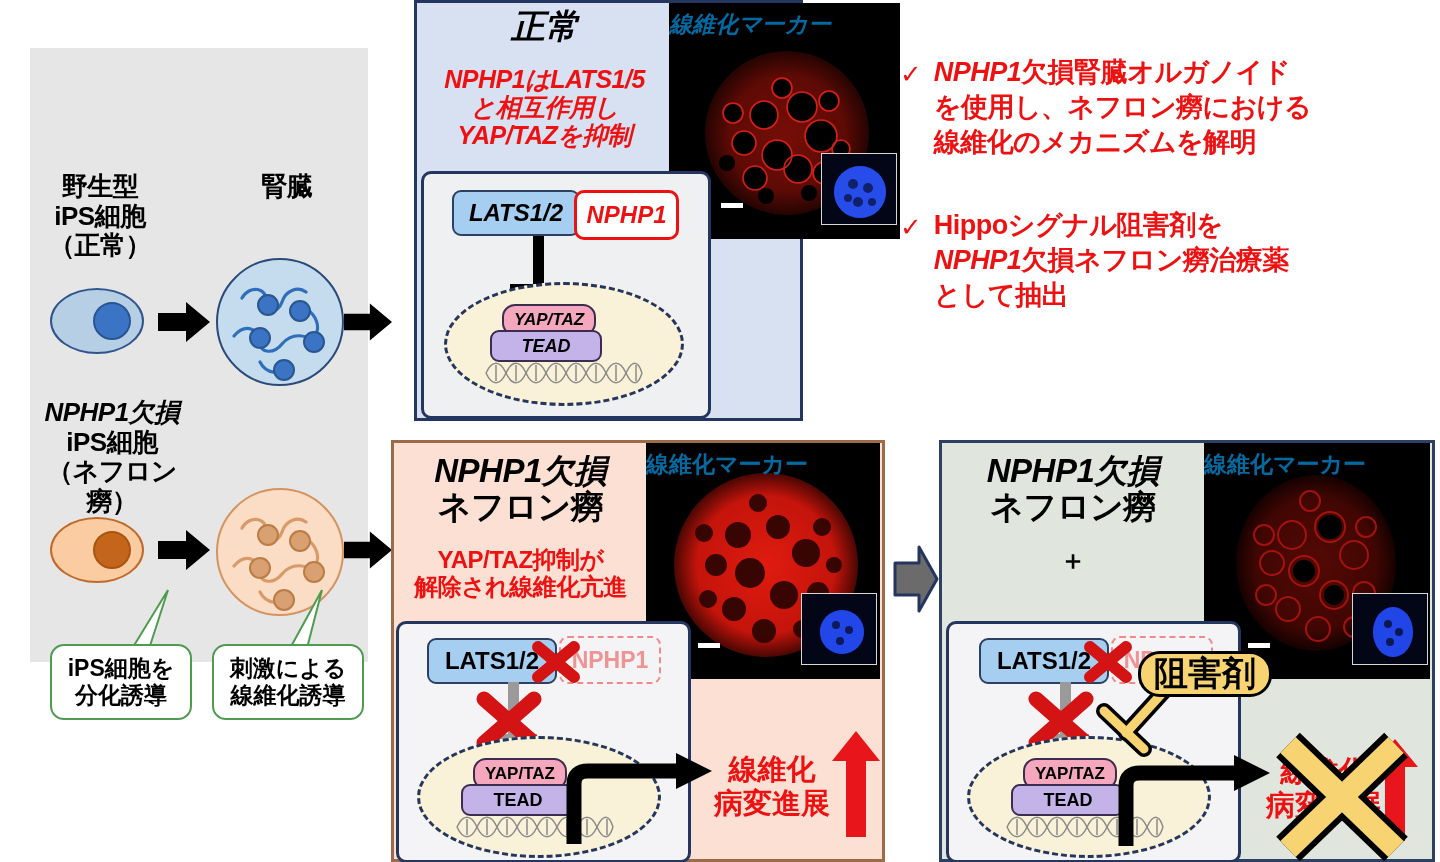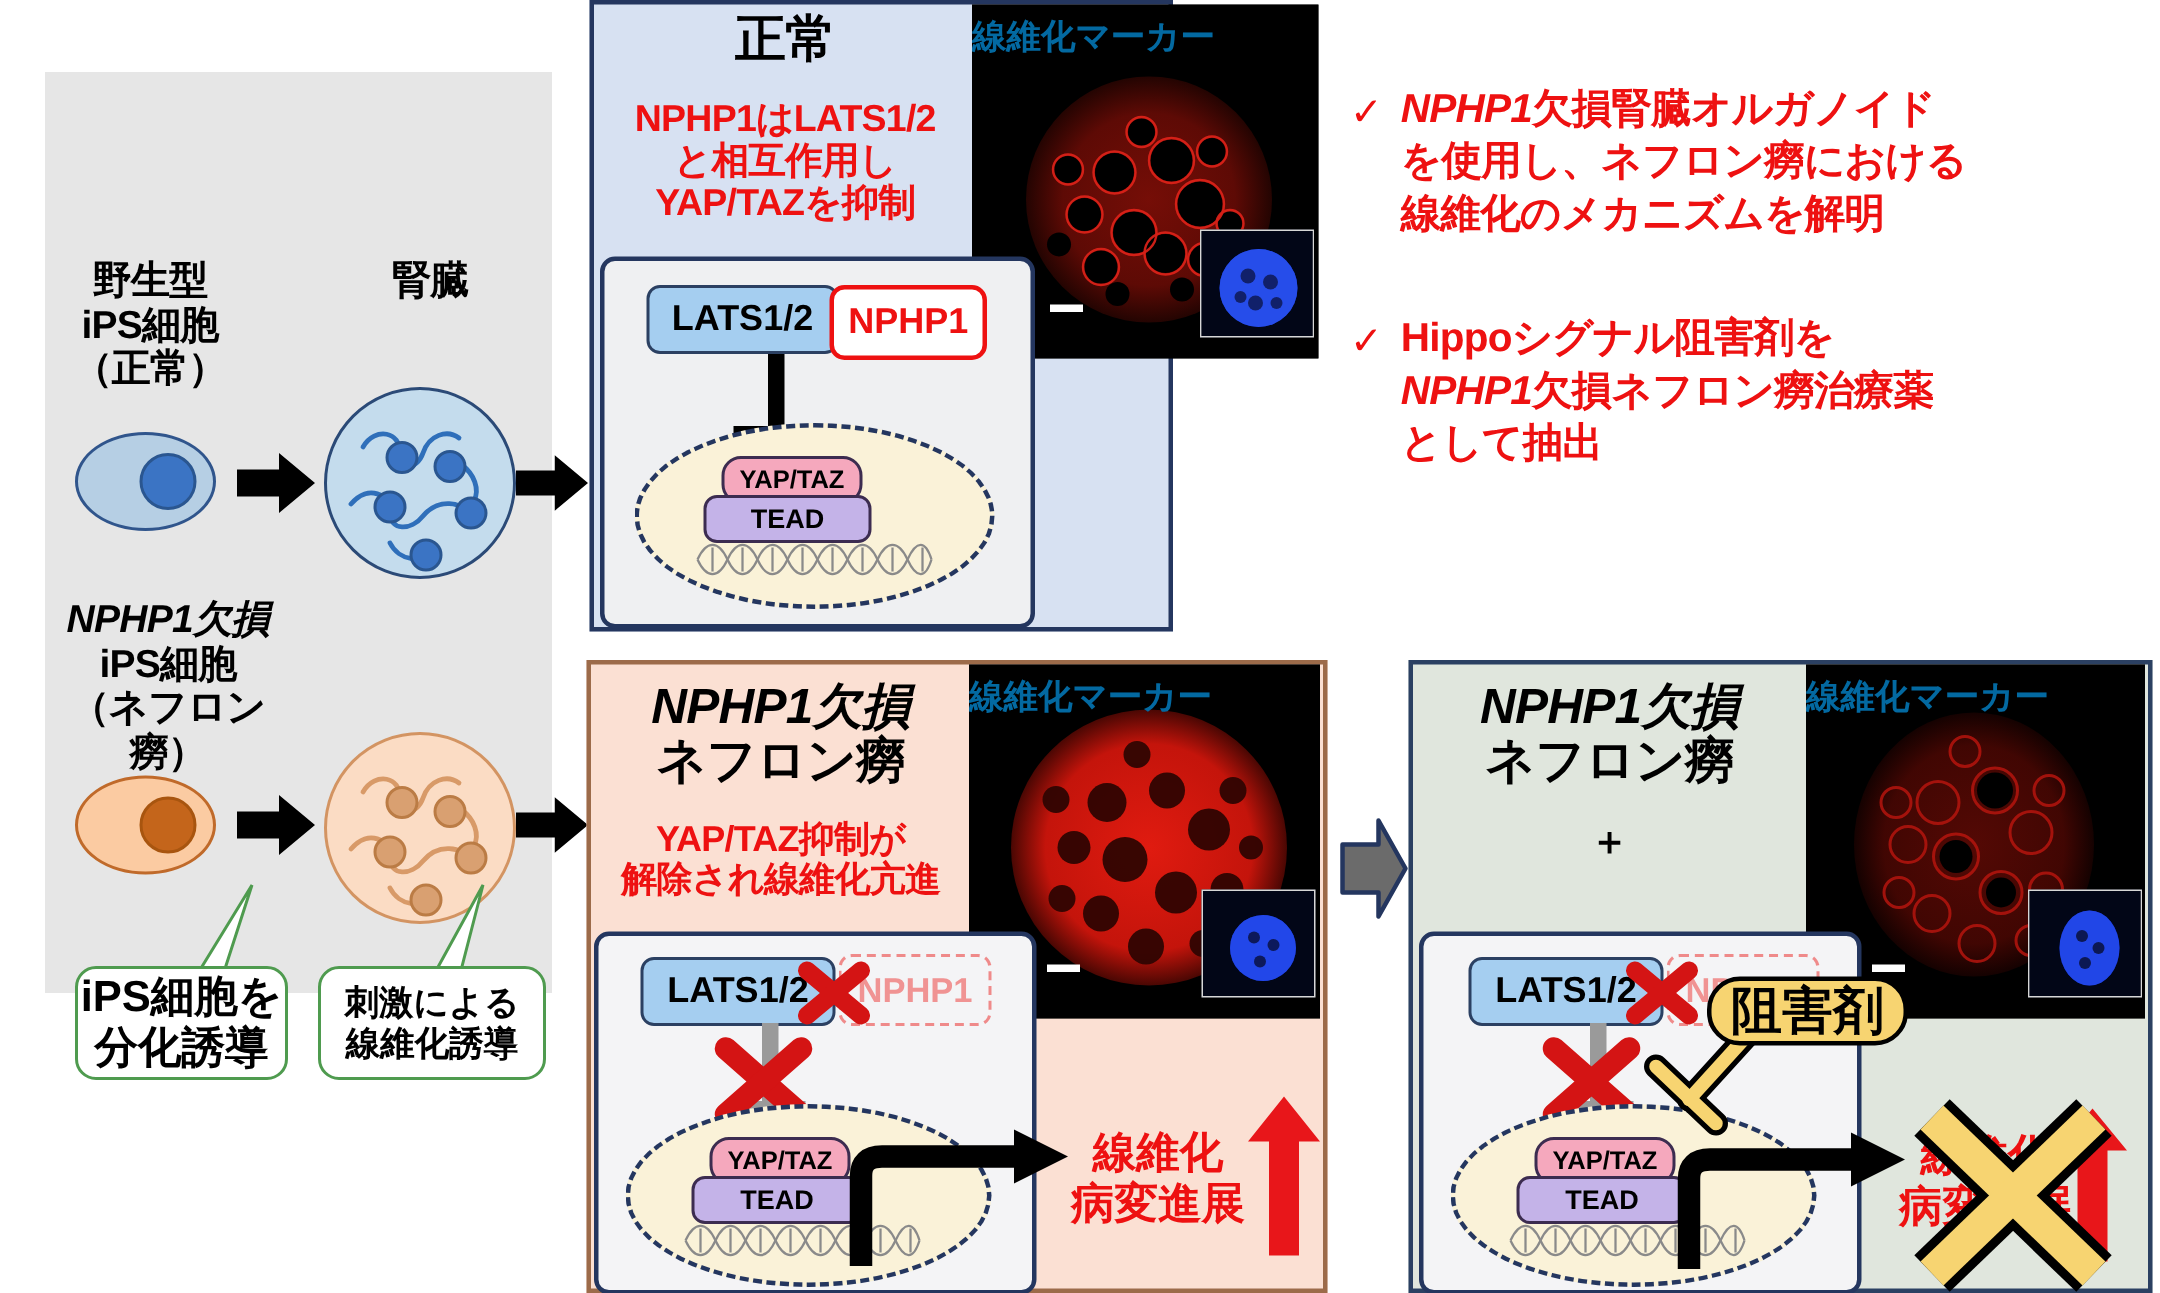--- a/index.html
+++ b/index.html
@@ -38,23 +38,24 @@
     border-radius: 14px;
     color: #000; font-weight: bold;
     text-align: center;
     display: flex; align-items: center; justify-content: center;
     line-height: 1.18;
   }
 
   
   .panel { position: absolute; }
   #panel-normal {
-    left: 393px; top: 0px; width: 389px; height: 421px;
+    left: 414px; top: 0px; width: 389px; height: 421px;
     background: #d7e1f2;
     border: 3px solid #24365f;
+    font-style: italic;
   }
   #panel-nphp1 {
     left: 391px; top: 440px; width: 494px; height: 422px;
     background: #fbe0d3;
     border: 3px solid #9c6b4a;
   }
   #panel-treated {
     left: 939px; top: 440px; width: 496px; height: 422px;
     background: #e0e6dd;
     border: 3px solid #2b4062;
@@ -260,39 +261,39 @@
 
   <svg class="abs" style="left:344px; top:528px;" width="48" height="44" viewBox="0 0 52 44">
     <path d="M0,13 L28,13 L28,2 L52,22 L28,42 L28,31 L0,31 Z" fill="#000"></path>
   </svg>
 
   <svg class="abs" style="left:30px; top:590px;" width="340" height="100" viewBox="0 0 340 100">
     <path d="M138,0 L100,62 L118,62 Z" fill="#ffffff" stroke="#4f9b4f" stroke-width="2"></path>
     <path d="M292,0 L258,62 L276,62 Z" fill="#ffffff" stroke="#4f9b4f" stroke-width="2"></path>
   </svg>
 
-  <div class="abs callout" style="left:50px; top:644px; width:142px; height:76px; font-size:29px;">
+  <div class="abs callout" style="left:50px; top:644px; width:142px; height:76px; font-size:23px;">
     <div>
       <div>iPS細胞を</div>
       <div>分化誘導</div>
     </div>
   </div>
   <div class="abs callout" style="left:212px; top:644px; width:152px; height:76px; font-size:23px;">
     <div>
       <div>刺激による</div>
       <div>線維化誘導</div>
     </div>
   </div>
 
   <div class="panel" id="panel-normal">
 
     <div class="panel-title" style="left:0px; top:5px; width:255px; font-size:34px;">正常</div>
 
     <div class="red-sub" style="left:0px; top:62px; width:255px; font-size:25px;">
-      <div>NPHP1はLATS1/2</div>
+      <div>NPHP1はLATS1/5</div>
       <div>と相互作用し</div>
       <div>YAP/TAZを抑制</div>
     </div>
 
     <div class="fluor" style="left:252px; top:0px; width:231px; height:236px;">
       <svg width="231" height="236" viewBox="0 0 231 236">
         <defs>
           <radialGradient id="norg" cx="50%" cy="50%" r="50%">
             <stop offset="0%" stop-color="#8a1008"></stop>
             <stop offset="70%" stop-color="#6e0c06"></stop>

